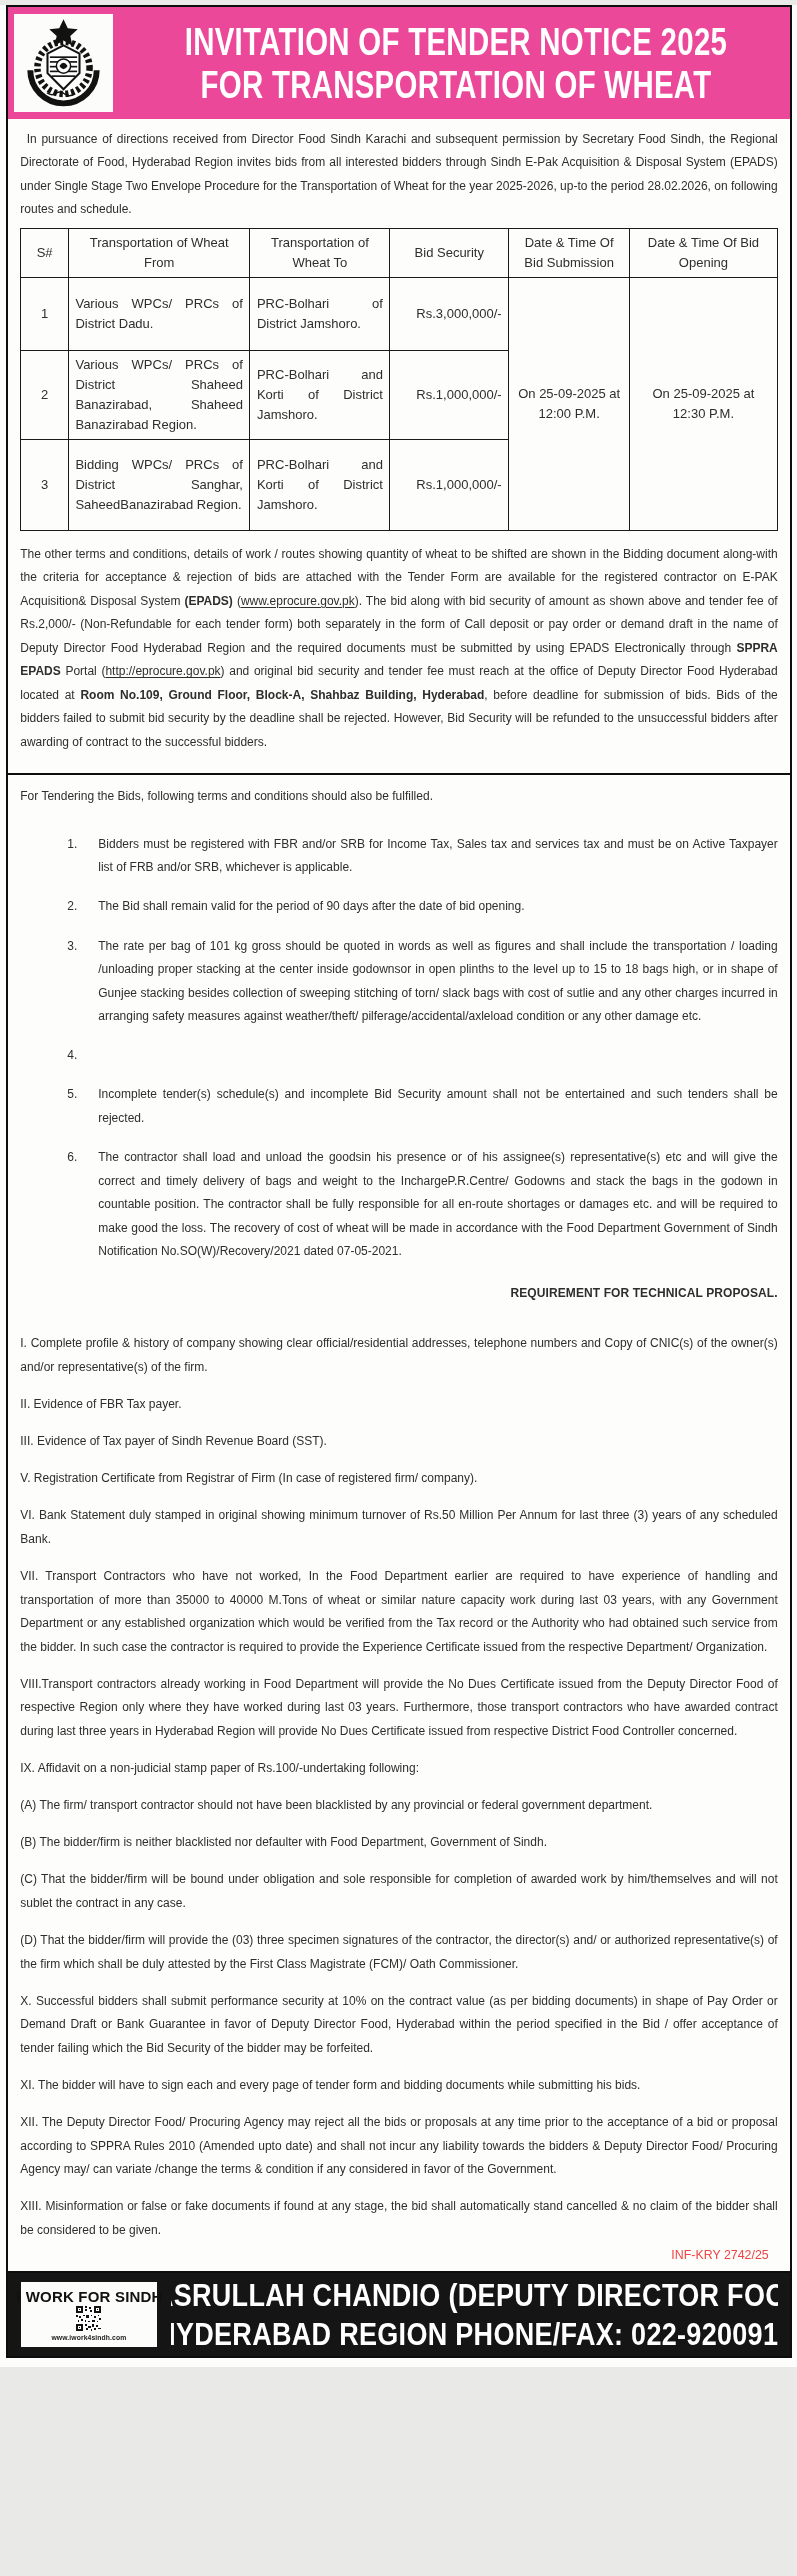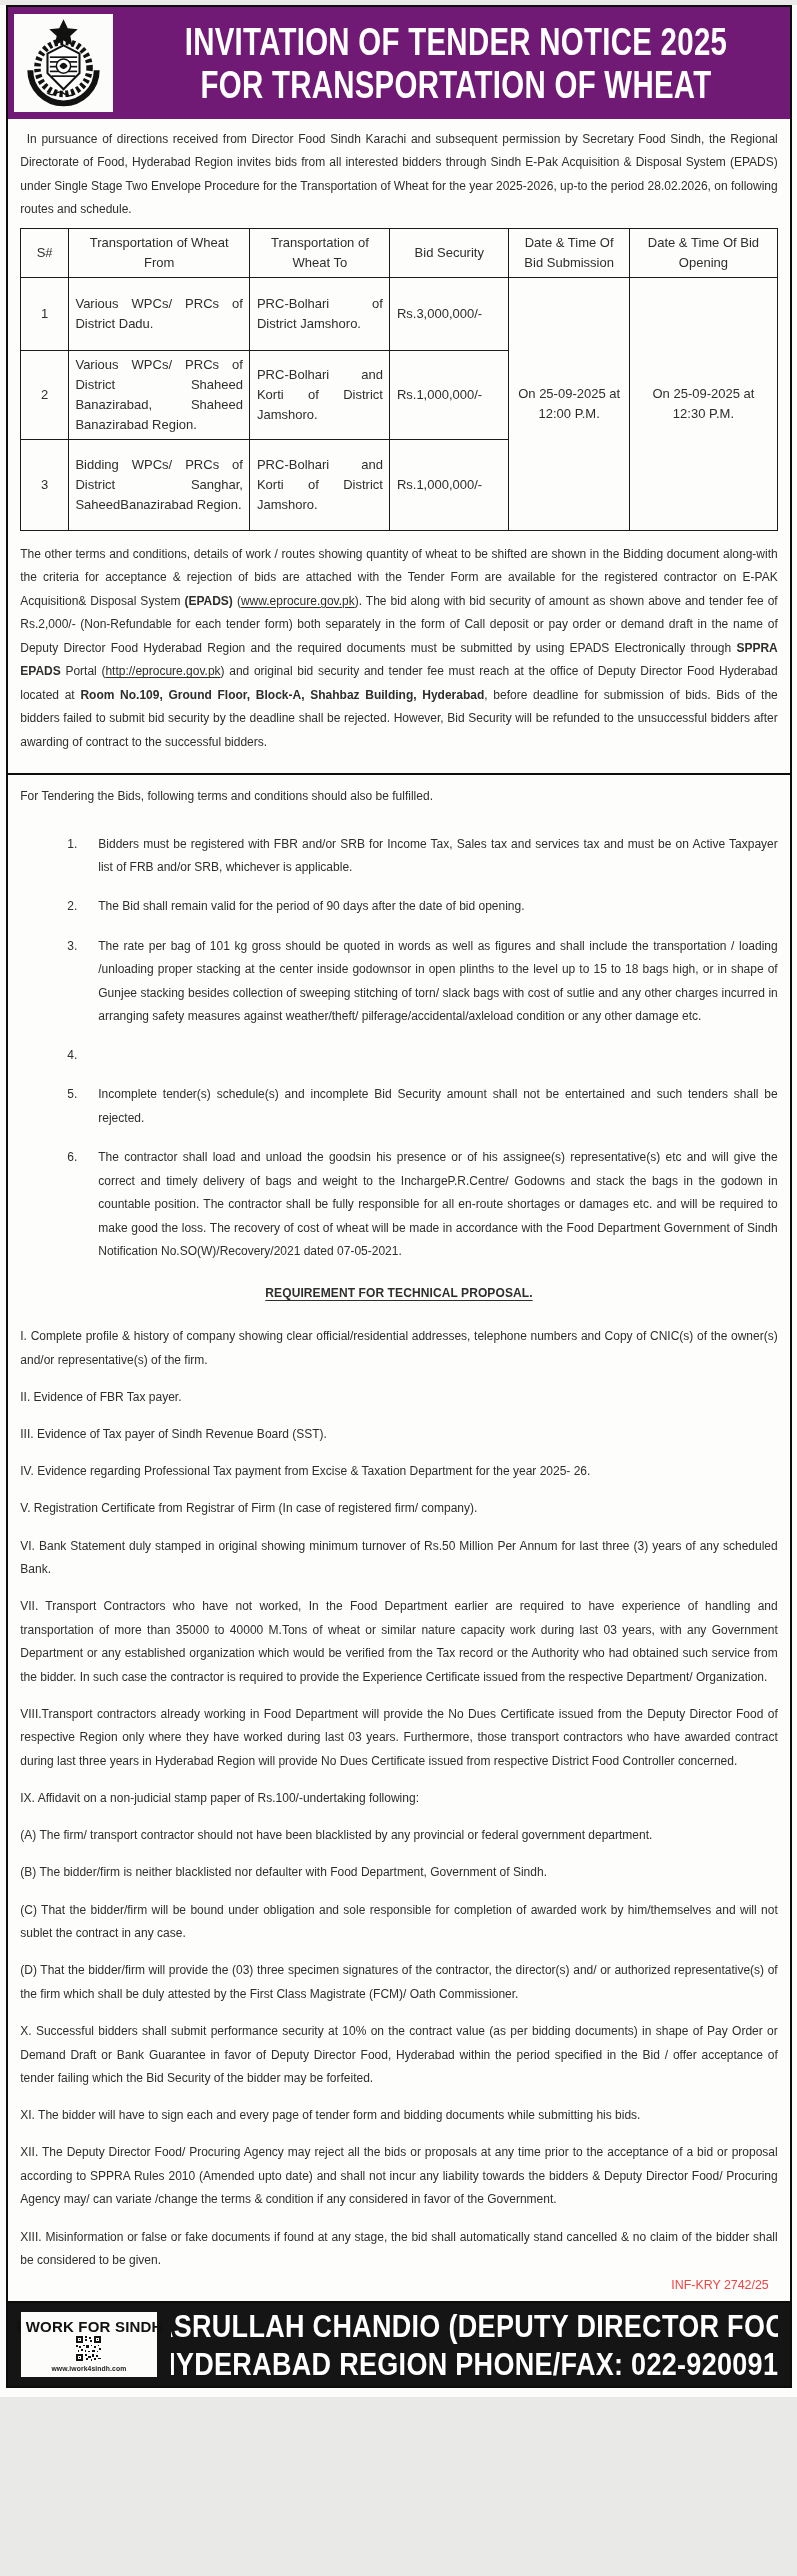--- a/index.html
+++ b/index.html
@@ -13,21 +13,21 @@
     background:#fdfdfc;
     padding-bottom:9px;
   }
   .doc {
     margin:5.2px 5.9px 0 5.9px;
     border:2px solid #0d0d0d;
     background:#fdfdfc;
   }
   
   .header {
-    background:#701a75;
+    background:#ec4899;
     height:112px;
     display:flex;
     align-items:center;
     padding:0 7.8px 0 6.5px;
     gap:17px;
   }
   .logo-box {
     background:#fcfcfa;
     width:99px;
     height:98px;
@@ -78,43 +78,42 @@
     font-size:13px;
     line-height:20px;
     color:#2e2e2e;
     font-weight:normal;
     vertical-align:middle;
     padding:3.9px 6.5px;
   }
   table.tender th { text-align:center; height:40px; }
   td.sno { text-align:center; }
   td.cell-from, td.cell-to { text-align:justify; padding:6.5px 9.8px; }
-  td.cell-sec { text-align:left; padding-left:8.5px; }
+  td.cell-sec { text-align:right; padding-left:8.5px; }
   td.cell-date { text-align:center; line-height:24px; }
   tr.r1 { height:73px; }
   tr.r2 { height:87px; }
   tr.r3 { height:91px; }
   
   .section-b { padding:10.4px 12.4px 5.2px 12.4px; }
   .lead-line { margin:0 0 24px 0; text-align:left; }
   .num-item {
     display:flex;
     margin-bottom:15.7px;
     padding-left:47px;
   }
   .num-item .num { flex:none; width:31px; }
   .num-item .txt { flex:1; text-align:justify; }
   .clause { margin-bottom:13.7px; }
   .tech-heading {
     font-weight:bold;
-    text-decoration:underline;
     text-underline-offset:2.6px;
     letter-spacing:0.1px;
-    margin:18px 0 20px 0;
-    text-align:center;
+    margin:18px 0 27px 0;
+    text-align:right;
   }
   .ref-line {
     text-align:right;
     font-size:12.4px;
     color:#ef4444;
     padding-right:9px;
     margin-top:1.3px;
     line-height:19.6px;
   }
   
@@ -280,21 +279,20 @@
       <div class="body-text num-item">
         <span class="num">6.</span>
         <span class="txt">The contractor shall load and unload the goodsin his presence or of his assignee(s) representative(s) etc and will give the correct and timely delivery of bags and weight to the InchargeP.R.Centre/ Godowns and stack the bags in the godown in countable position. The contractor shall be fully responsible for all en-route shortages or damages etc. and will be required to make good the loss. The recovery of cost of wheat will be made in accordance with the Food Department Government of Sindh Notification No.SO(W)/Recovery/2021 dated 07-05-2021.</span>
       </div>
 
       <p class="body-text tech-heading">REQUIREMENT FOR TECHNICAL PROPOSAL.</p>
 
       <p class="body-text clause">I. Complete profile &amp; history of company showing clear official/residential addresses, telephone numbers and Copy of CNIC(s) of the owner(s) and/or representative(s) of the firm.</p>
       <p class="body-text clause">II. Evidence of FBR Tax payer.</p>
       <p class="body-text clause">III. Evidence of Tax payer of Sindh Revenue Board (SST).</p>
-      <p class="body-text clause">IV. Evidence regarding Professional Tax payment from Excise &amp; Taxation Department for the year 2025- 26.</p>
       <p class="body-text clause">V. Registration Certificate from Registrar of Firm (In case of registered firm/ company).</p>
       <p class="body-text clause">VI. Bank Statement duly stamped in original showing minimum turnover of Rs.50 Million Per Annum for last three (3) years of any scheduled Bank.</p>
       <p class="body-text clause">VII. Transport Contractors who have not worked, In the Food Department earlier are required to have experience of handling and transportation of more than 35000 to 40000 M.Tons of wheat or similar nature capacity work during last 03 years, with any Government Department or any established organization which would be verified from the Tax record or the Authority who had obtained such service from the bidder. In such case the contractor is required to provide the Experience Certificate issued from the respective Department/ Organization.</p>
       <p class="body-text clause">VIII.Transport contractors already working in Food Department will provide the No Dues Certificate issued from the Deputy Director Food of respective Region only where they have worked during last 03 years. Furthermore, those transport contractors who have awarded contract during last three years in Hyderabad Region will provide No Dues Certificate issued from respective District Food Controller concerned.</p>
       <p class="body-text clause">IX. Affidavit on a non-judicial stamp paper of Rs.100/-undertaking following:</p>
 
       <p class="body-text clause">(A) The firm/ transport contractor should not have been blacklisted by any provincial or federal government department.</p>
       <p class="body-text clause">(B) The bidder/firm is neither blacklisted nor defaulter with Food Department, Government of Sindh.</p>
       <p class="body-text clause">(C) That the bidder/firm will be bound under obligation and sole responsible for completion of awarded work by him/themselves and will not sublet the contract in any case.</p>
       <p class="body-text clause">(D) That the bidder/firm will provide the (03) three specimen signatures of the contractor, the director(s) and/ or authorized representative(s) of the firm which shall be duly attested by the First Class Magistrate (FCM)/ Oath Commissioner.</p>

